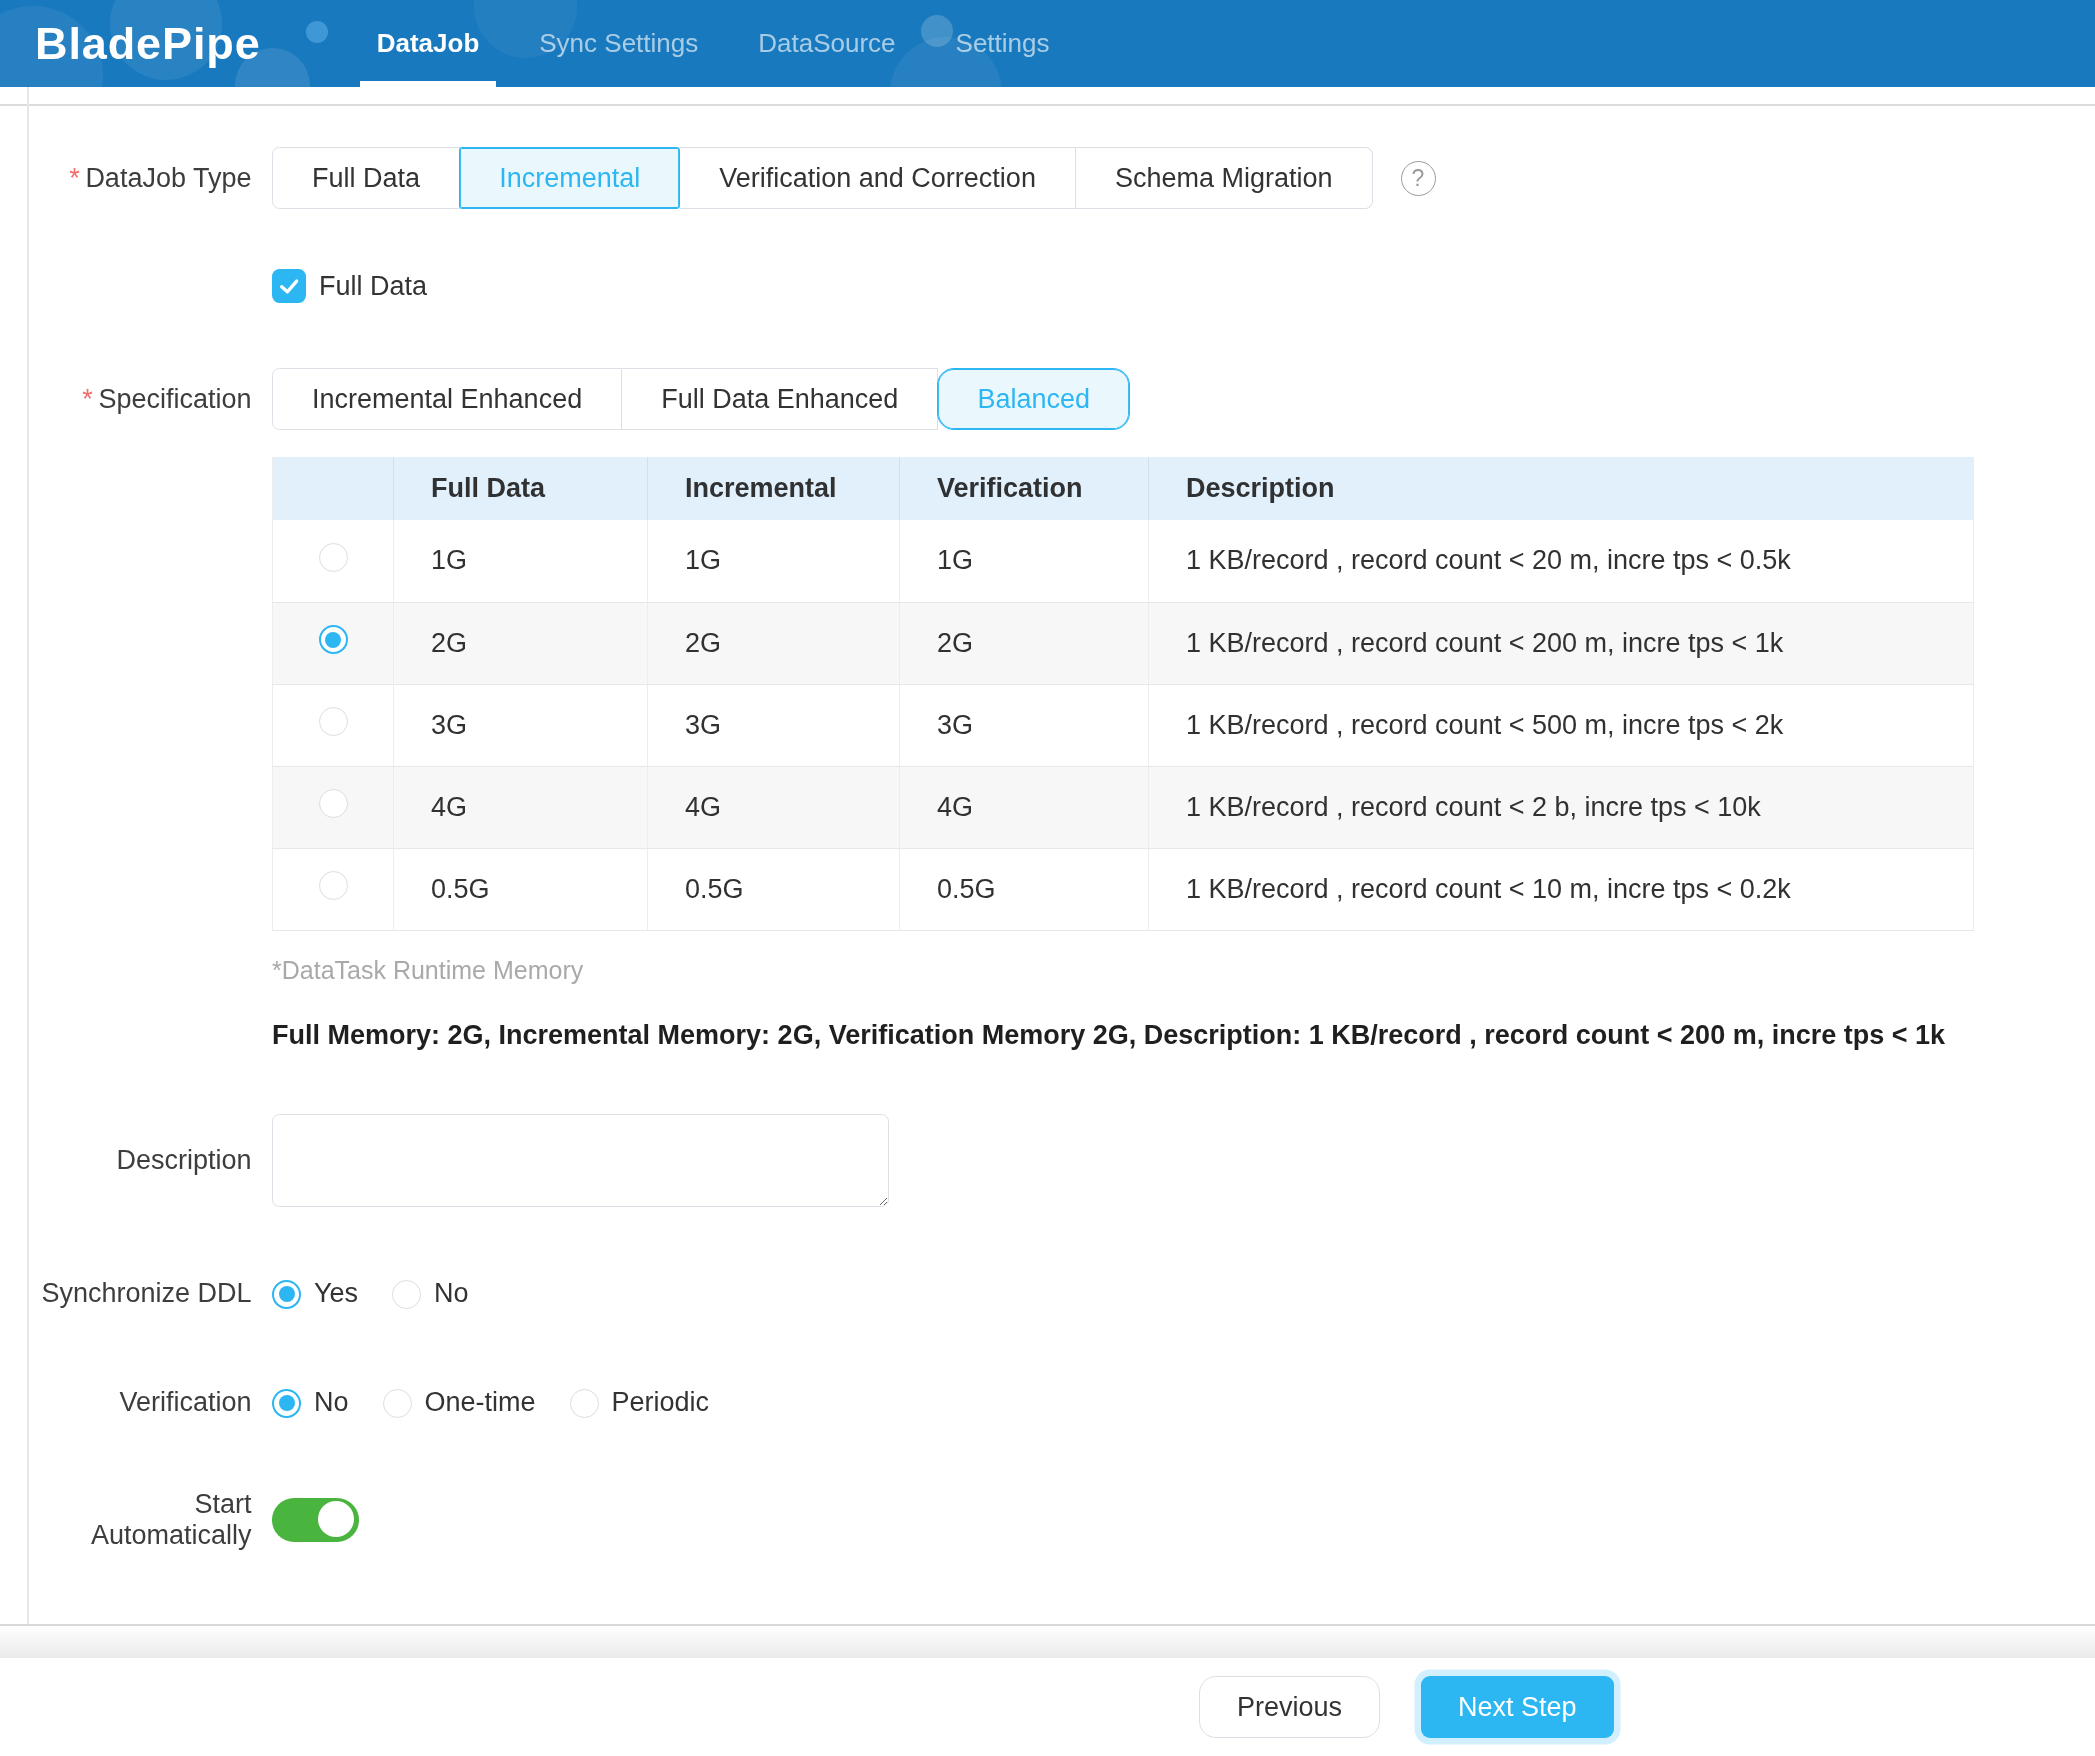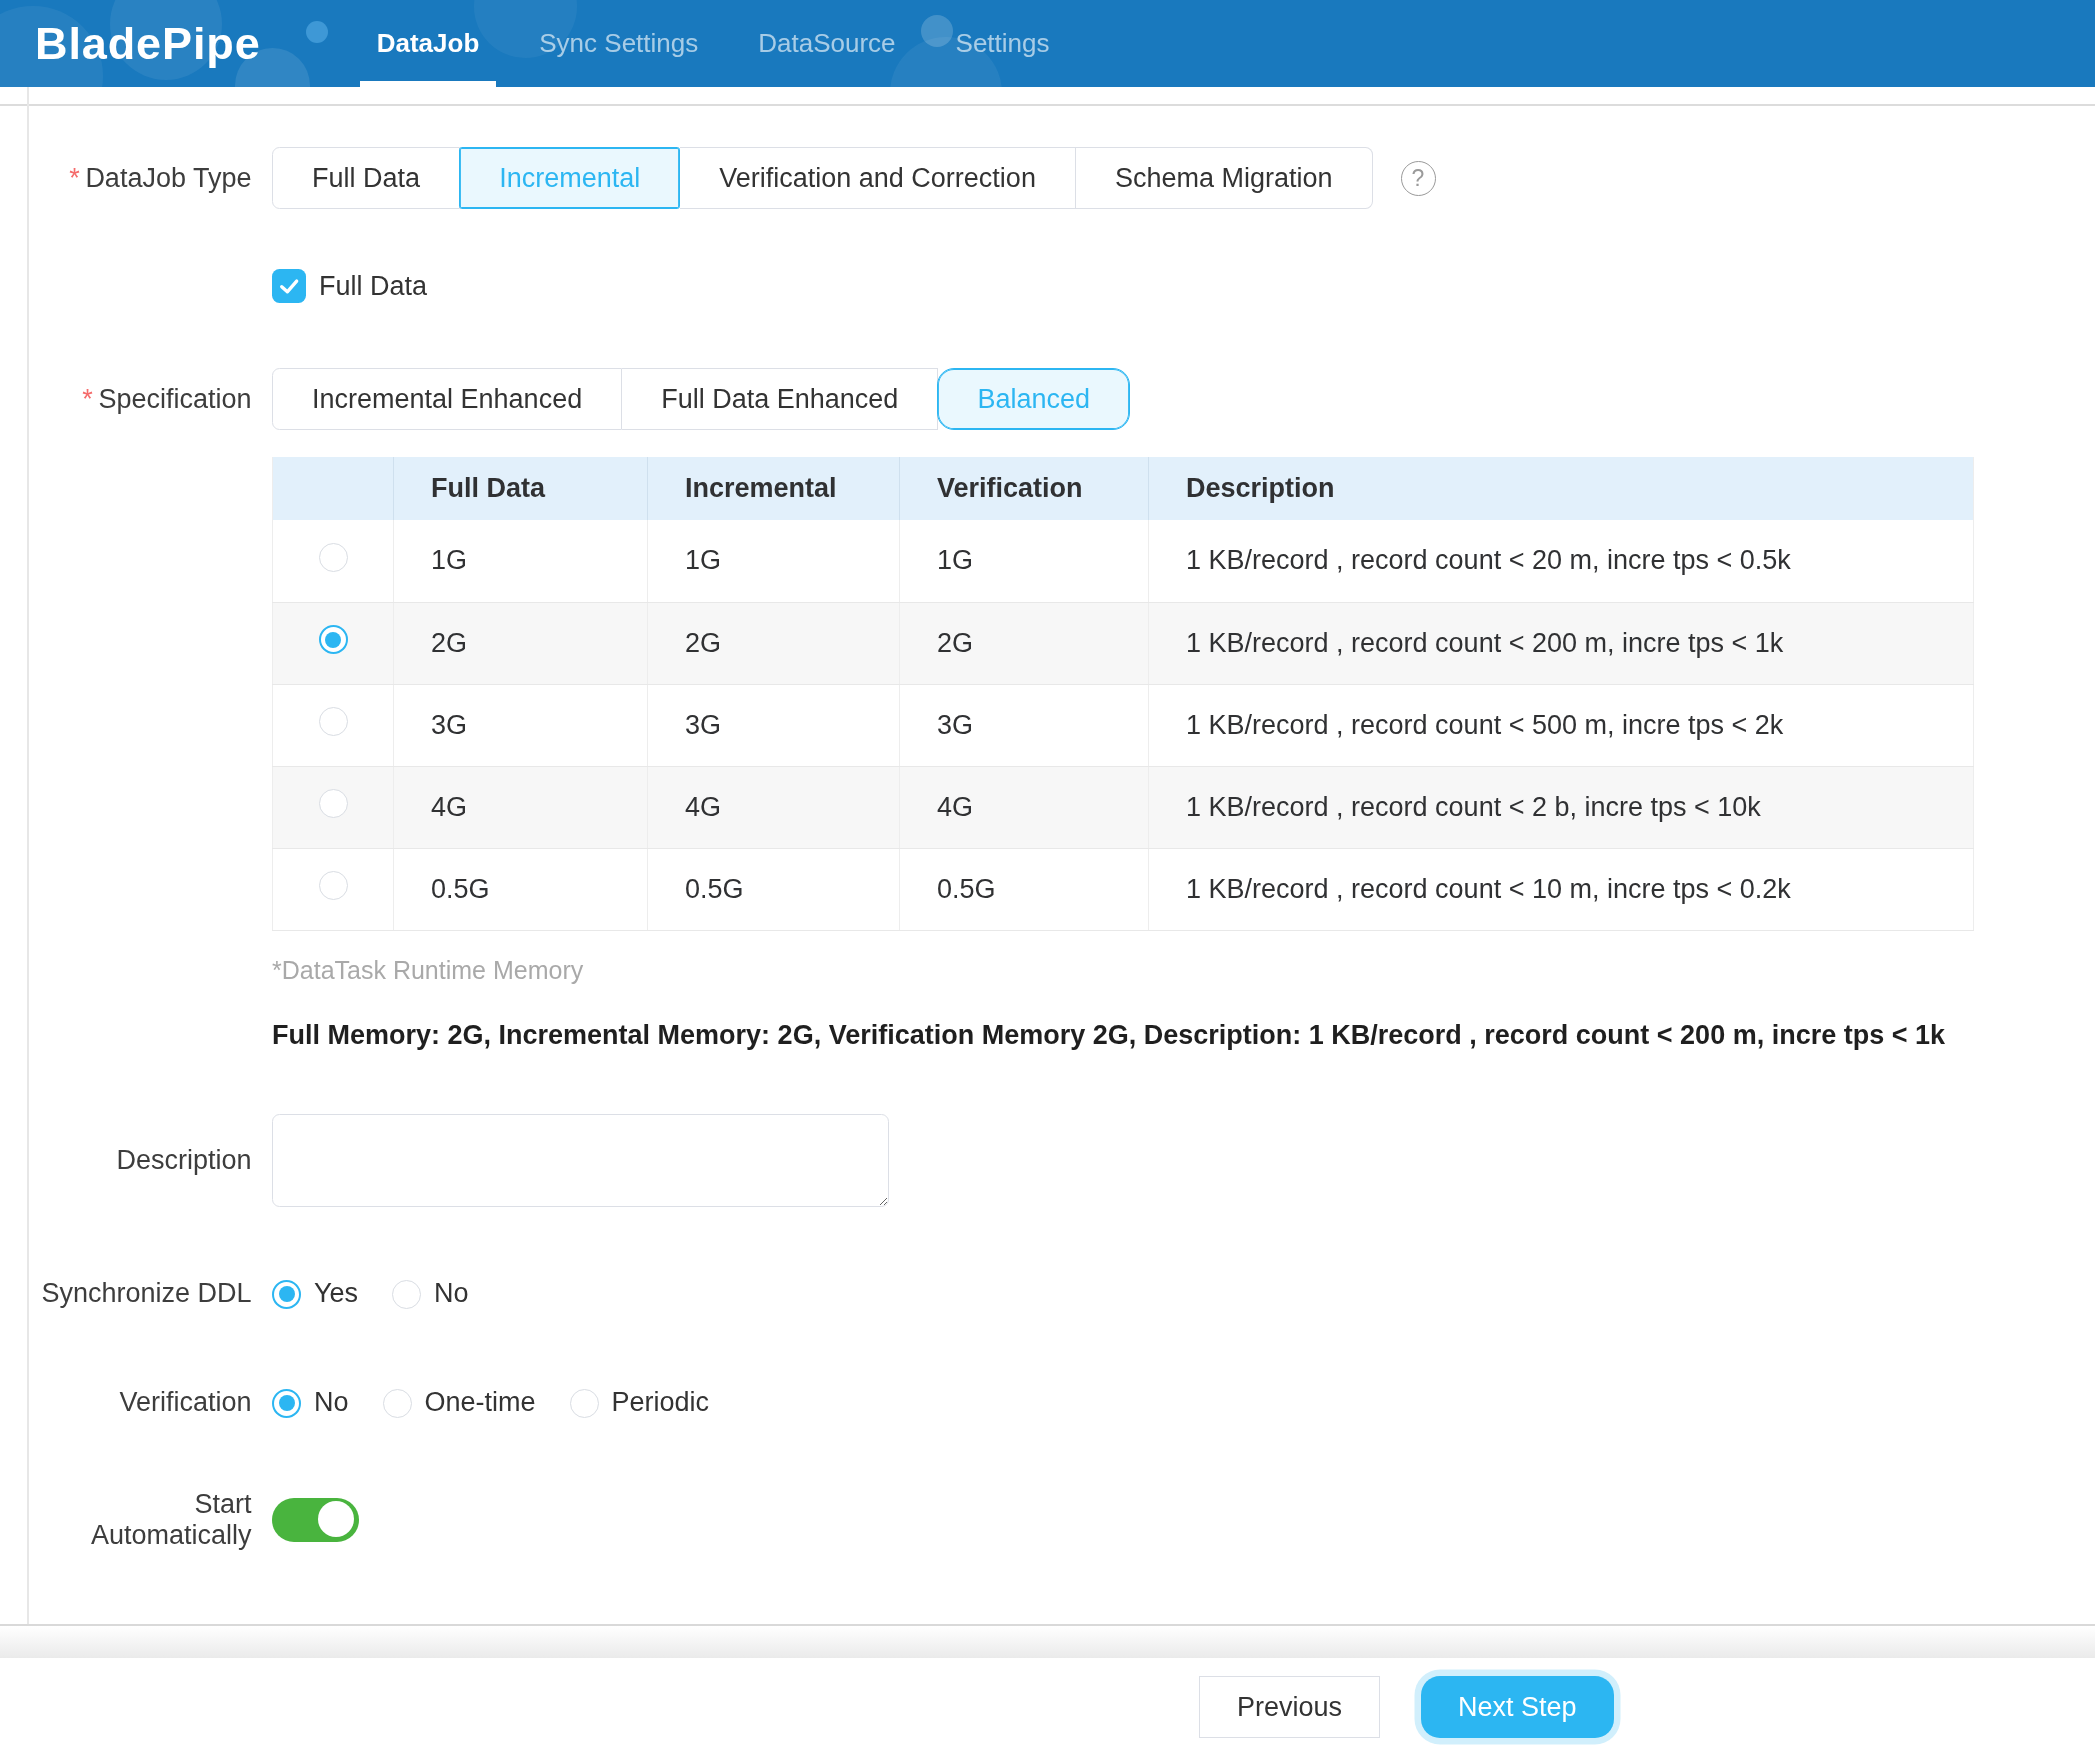--- a/index.html
+++ b/index.html
@@ -77,22 +77,22 @@
   .radio-option .opt-label { font-size:27px; color:#333; }
   .row-ddl { margin-top:71px; }
   .row-verif { margin-top:78px; }
   .row-auto { margin-top:71px; }
 
   .toggle { position:relative; width:87px; height:44px; border-radius:22.4px; background:#49B43E; cursor:pointer; flex:0 0 auto; }
   .toggle-knob { position:absolute; top:3.7px; right:4.7px; width:36px; height:36px; border-radius:50%; background:#ffffff; }
 
   
   .footer-actions { position:absolute; top:1676px; left:1199px; display:flex; align-items:center; }
-  .btn-previous { height:62px; padding:0 37px; background:#ffffff; border:0.9px solid #dcdfe6; border-radius:0; font-size:27px; color:#333; cursor:pointer; font-family:"Liberation Sans",sans-serif; }
-  .btn-next { height:62px; padding:0 37px; margin-left:41px; background:#2CB6F2; border:none; border-radius:19px; font-size:27px; color:#ffffff; cursor:pointer; font-family:"Liberation Sans",sans-serif; box-shadow:0 0 0 6.5px rgba(44,182,242,0.22); }
+  .btn-previous { height:62px; padding:0 37px; background:#ffffff; border:0.9px solid #dcdfe6; border-radius:17px; font-size:27px; color:#333; cursor:pointer; font-family:"Liberation Sans",sans-serif; }
+  .btn-next { height:62px; padding:0 37px; margin-left:41px; background:#2CB6F2; border:none; border-radius:9px; font-size:27px; color:#ffffff; cursor:pointer; font-family:"Liberation Sans",sans-serif; box-shadow:0 0 0 6.5px rgba(44,182,242,0.22); }
 </style>
 </head>
 <body>
 
 <div id="app">
 
   <div class="topbar">
     <span class="bubble b1"></span>
     <span class="bubble b2"></span>
     <span class="bubble b3"></span>

